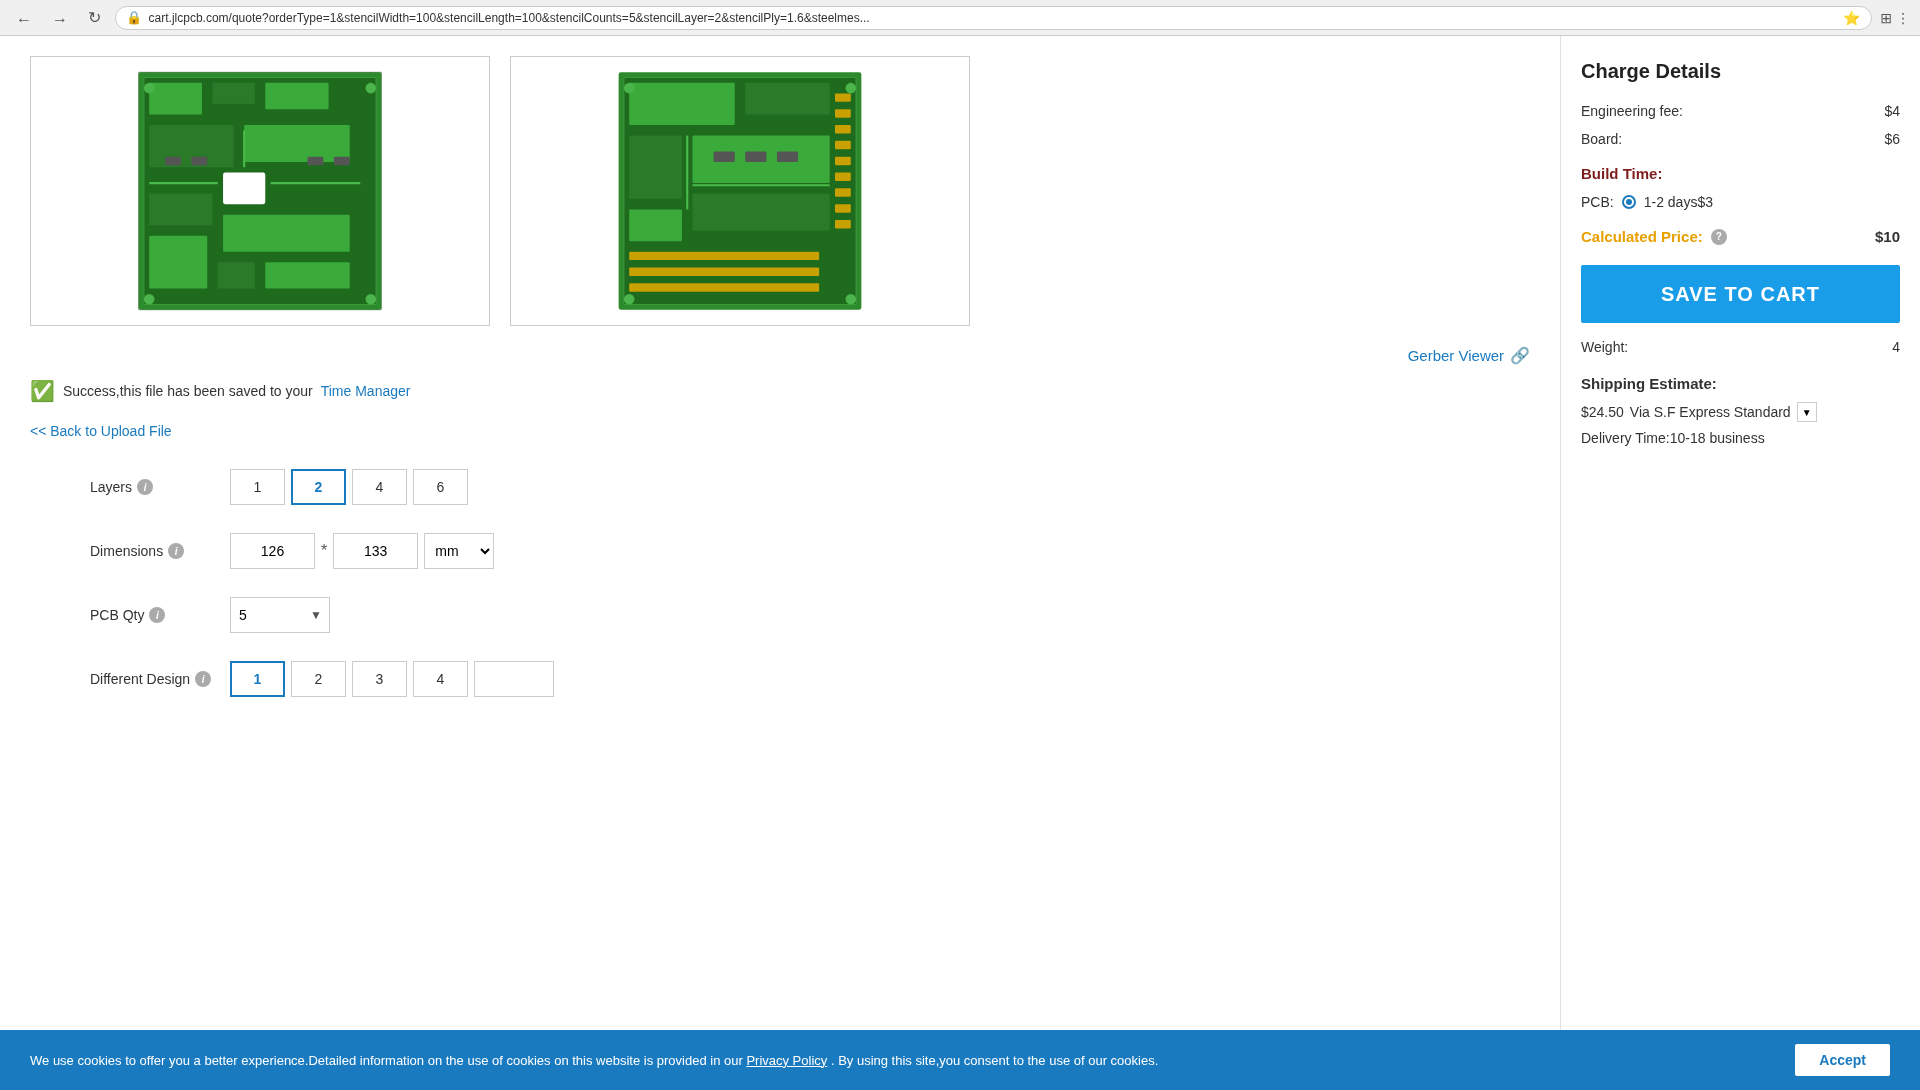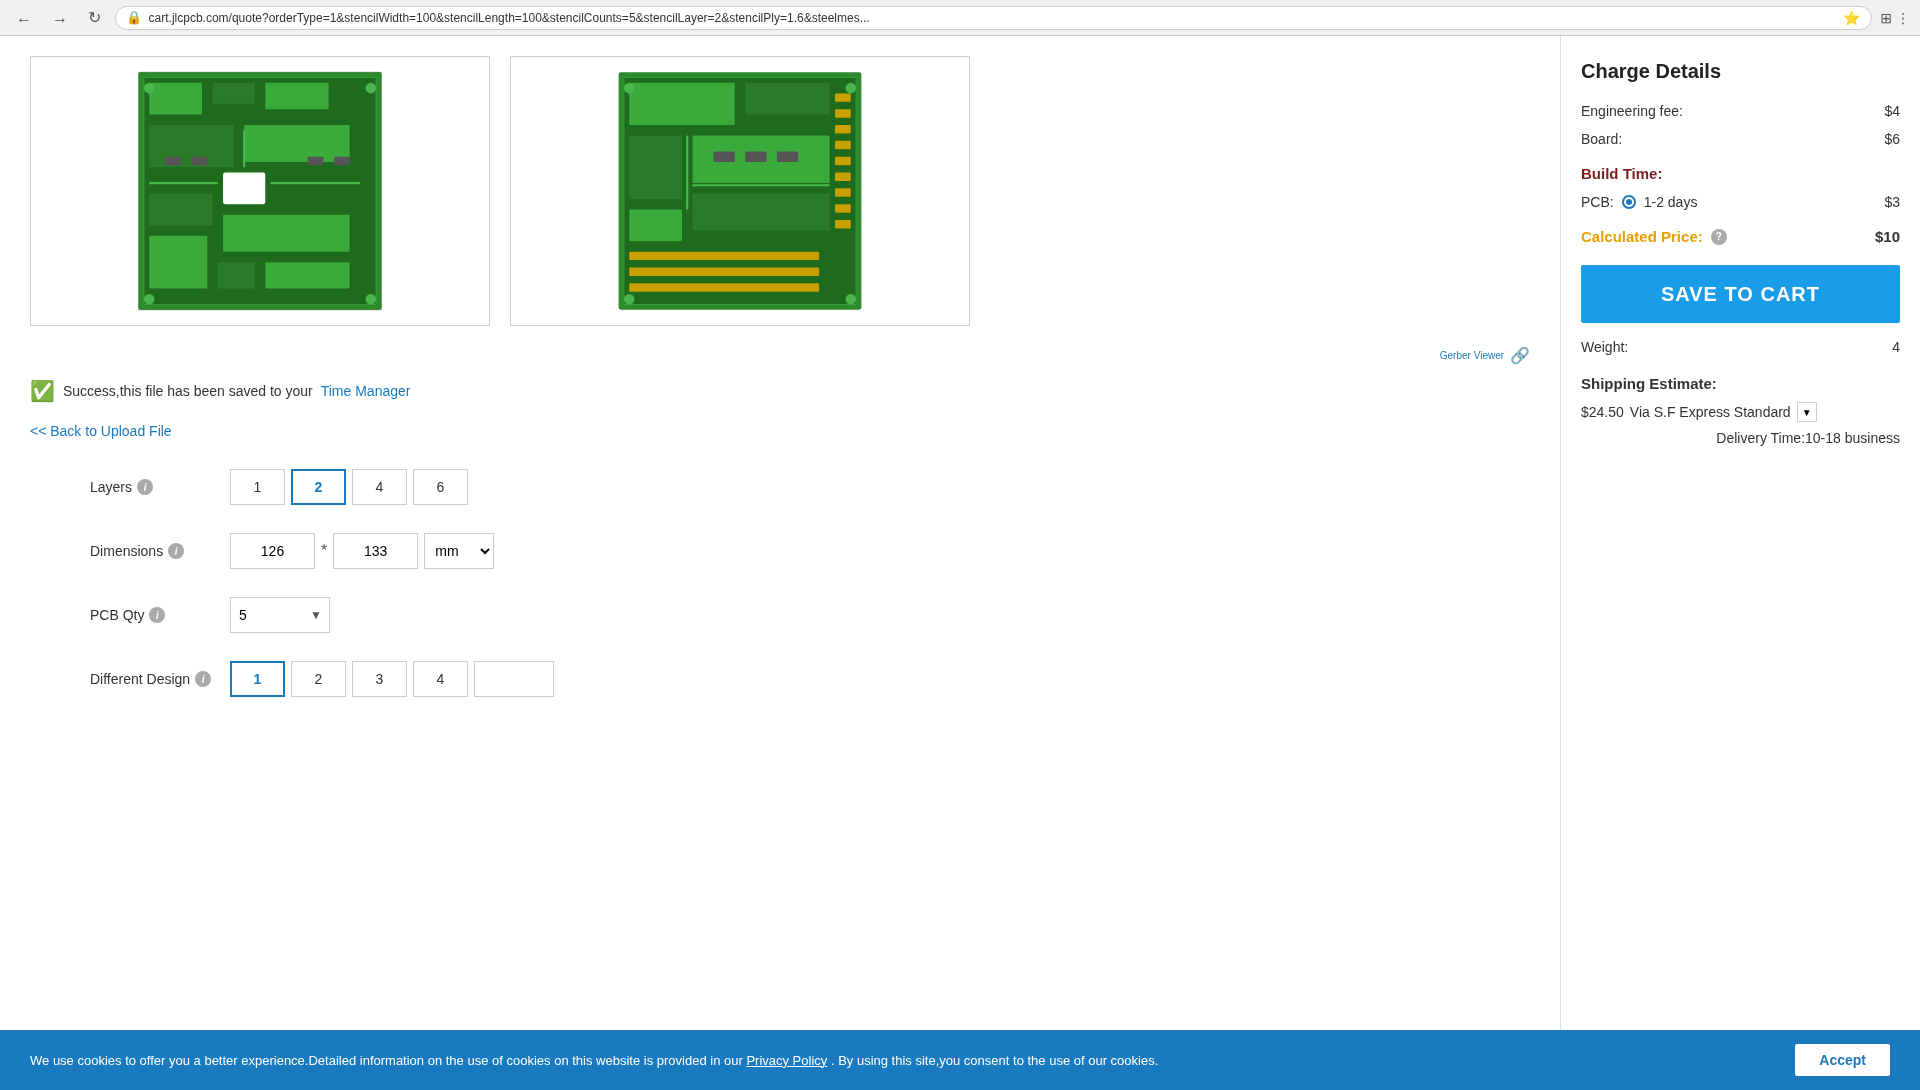--- a/index.html
+++ b/index.html
@@ -70,21 +70,21 @@
     .gerber-row {
       display: flex;
       justify-content: flex-end;
       align-items: center;
       gap: 6px;
       margin-bottom: 14px;
     }
     .gerber-link {
       color: #1a7abf;
       text-decoration: none;
-      font-size: 10px;
+      font-size: 15px;
       cursor: pointer;
     }
     .link-icon { font-size: 16px; color: #555; }
 
     
     .success-msg {
       display: flex;
       align-items: center;
       gap: 8px;
       margin-bottom: 20px;
@@ -255,21 +255,20 @@
     .build-time-label {
       font-size: 15px;
       font-weight: bold;
       color: #7f1d1d;
       margin-top: 18px;
       margin-bottom: 12px;
     }
     .build-pcb-row {
       display: flex;
       align-items: center;
-      justify-content: space-between;
       margin-bottom: 18px;
       font-size: 14px;
     }
     .build-pcb-left { display: flex; align-items: center; gap: 8px; }
     .radio-dot {
       width: 14px;
       height: 14px;
       border-radius: 50%;
       border: 2px solid #1a7abf;
       display: inline-flex;
@@ -357,21 +356,21 @@
       border: 1px solid #ccc;
       background: white;
       cursor: pointer;
       font-size: 10px;
       display: flex;
       align-items: center;
       justify-content: center;
     }
     .delivery-row {
       display: flex;
-      justify-content: flex-end;
+      justify-content: flex-start;
       font-size: 14px;
       color: #333;
     }
 
     
     .cookie-banner {
       position: fixed;
       bottom: 0;
       left: 0;
       right: 0;

